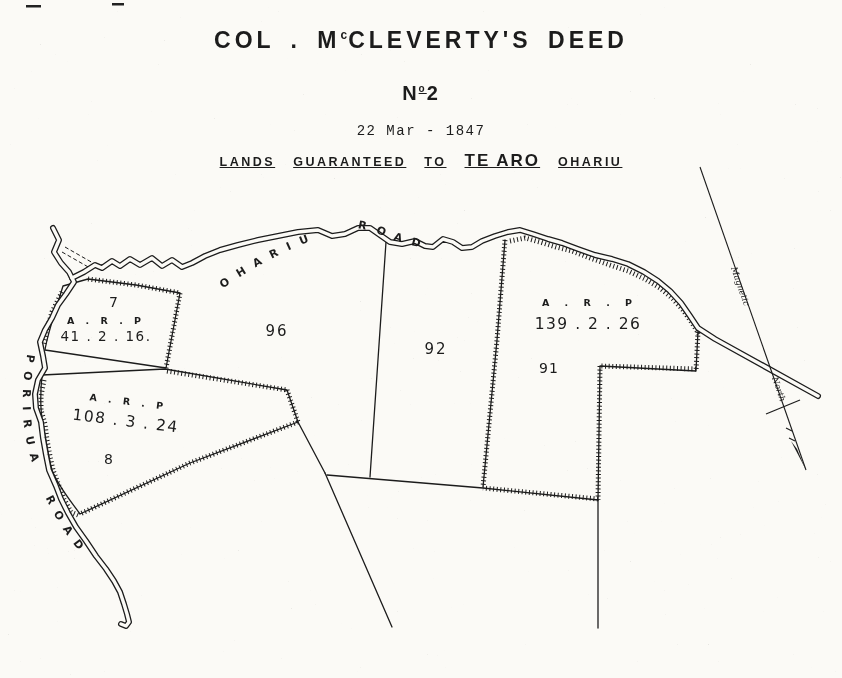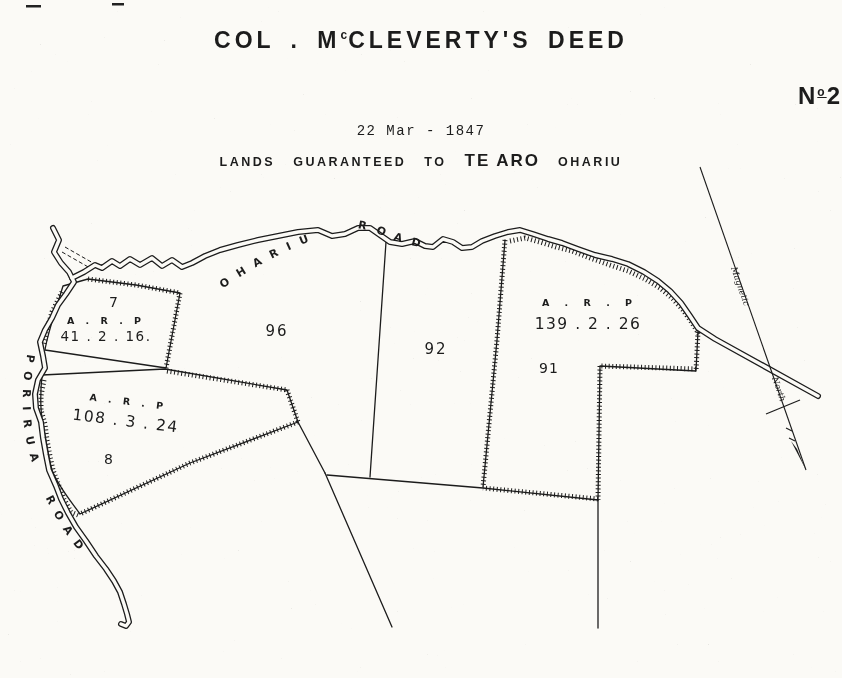--- a/index.html
+++ b/index.html
@@ -7,25 +7,25 @@
     width:842px;height:678px;
     background:#fbfaf6;
     font-family:"Liberation Sans", sans-serif;
     color:#1c1c1c;
     position:relative;
     overflow:hidden;
   }
   .hdr{position:absolute;left:0;width:842px;text-align:center;white-space:nowrap;}
   .title{top:27px;font-size:23px;letter-spacing:4px;word-spacing:6px;font-weight:600;}
   .title .sup{font-size:0.52em;vertical-align:9px;letter-spacing:1px;}
-  .deedno{top:82px;font-size:24px;letter-spacing:2px;font-weight:600;text-align:right;}
+  .deedno{top:82px;font-size:20px;letter-spacing:2px;font-weight:600;}
   .deedno .sup{font-size:0.5em;vertical-align:8px;text-decoration:underline;}
   .date{top:123px;font-size:14px;letter-spacing:1.5px;font-weight:500;font-family:Liberation Mono, monospace;}
   .subtitle{top:151px;font-size:12.5px;letter-spacing:2.5px;font-weight:600;}
-  .subtitle span{margin:0 9px;}
+  .subtitle span{margin:0 9px;text-decoration:underline;}
   .subtitle .emph{font-size:17px;letter-spacing:2px;}
   svg text{font-family:"DejaVu Sans", sans-serif;fill:#1c1c1c;}
   .num{font-size:14px;letter-spacing:1px;}
   .num-big{font-size:15px;letter-spacing:2px;}
   .arp{font-size:9.5px;letter-spacing:4px;font-weight:600;}
   .area{font-size:13.5px;letter-spacing:1.5px;}
   .area-big{font-size:15.5px;letter-spacing:1.5px;}
   .roadtxt{font-size:11px;letter-spacing:10px;word-spacing:26px;font-weight:600;}
   .roadtxt2{font-size:11px;letter-spacing:9px;word-spacing:16px;font-weight:600;}
   .script{font-family:"DejaVu Serif", serif;font-style:italic;font-size:8.5px;}

